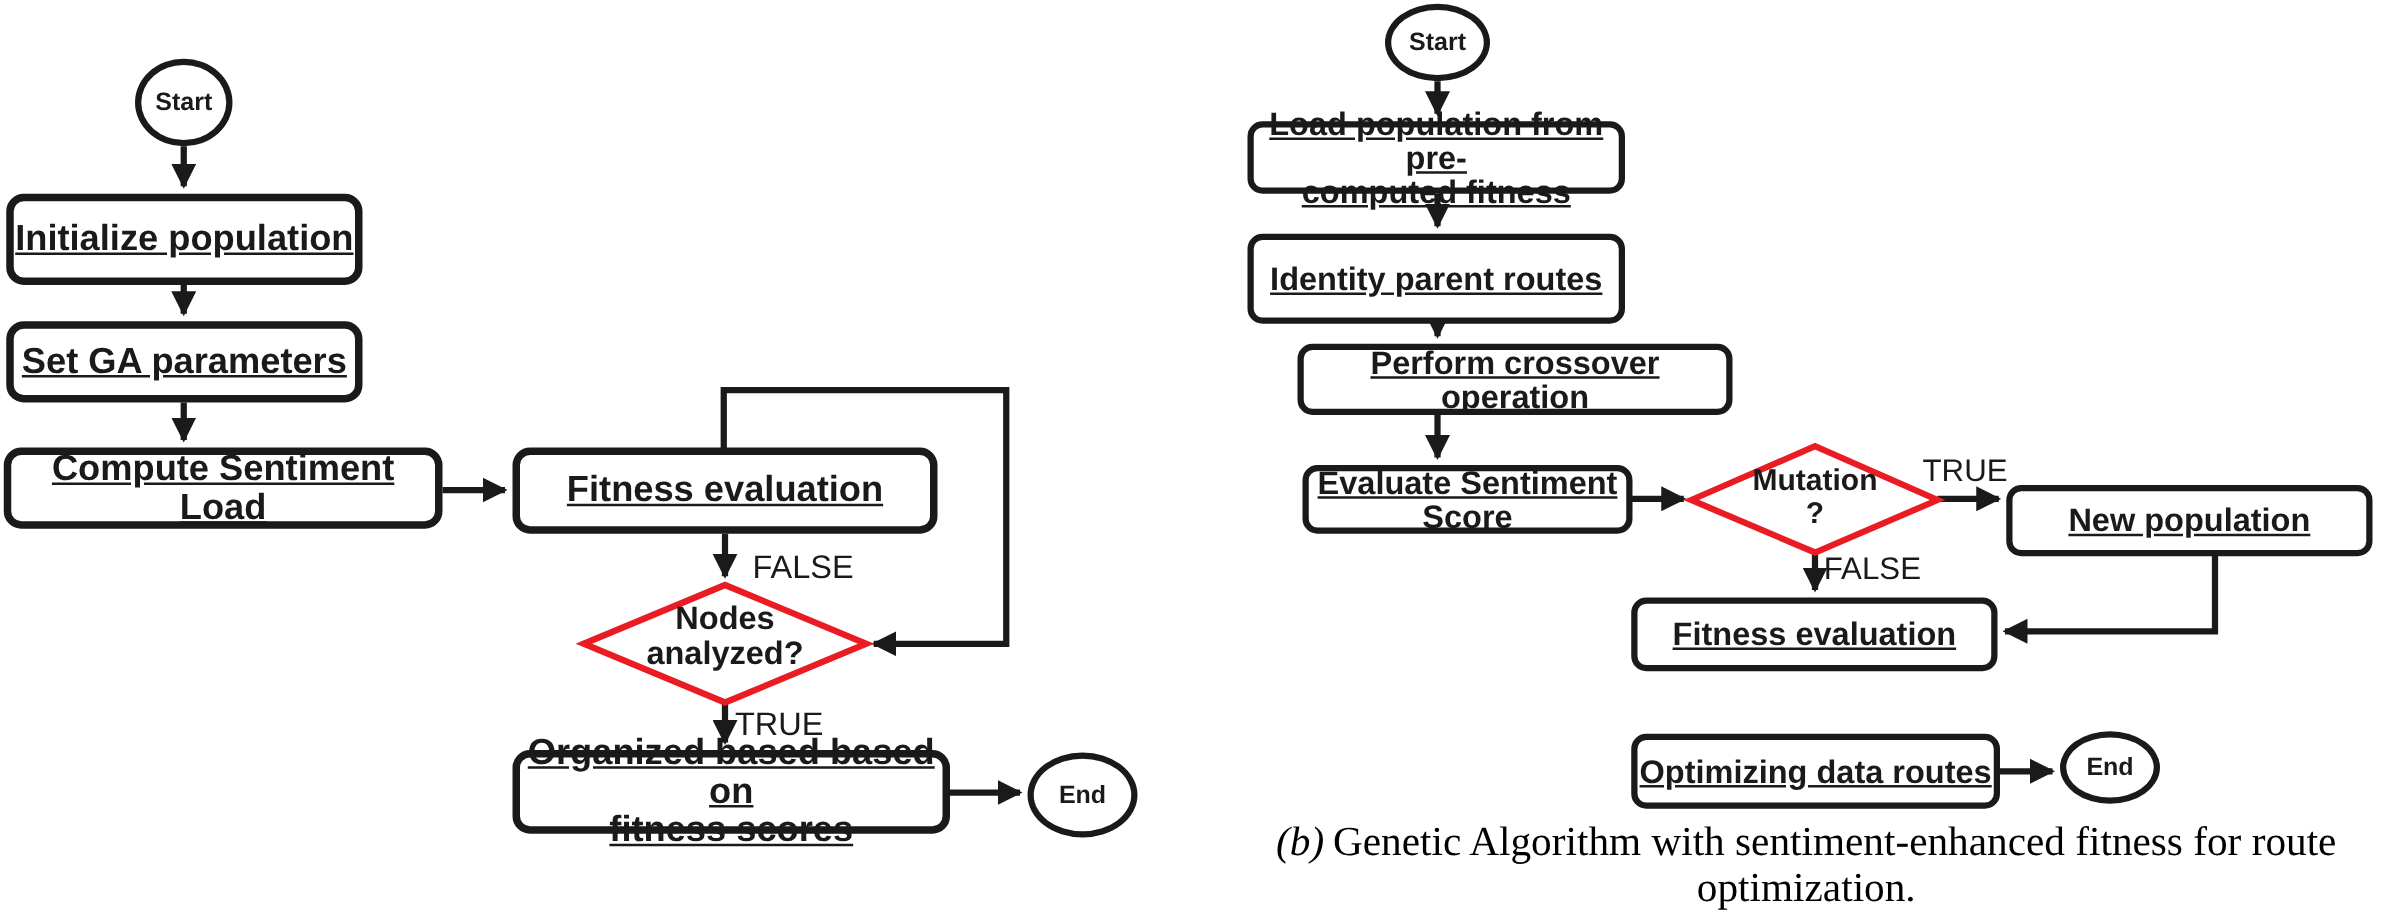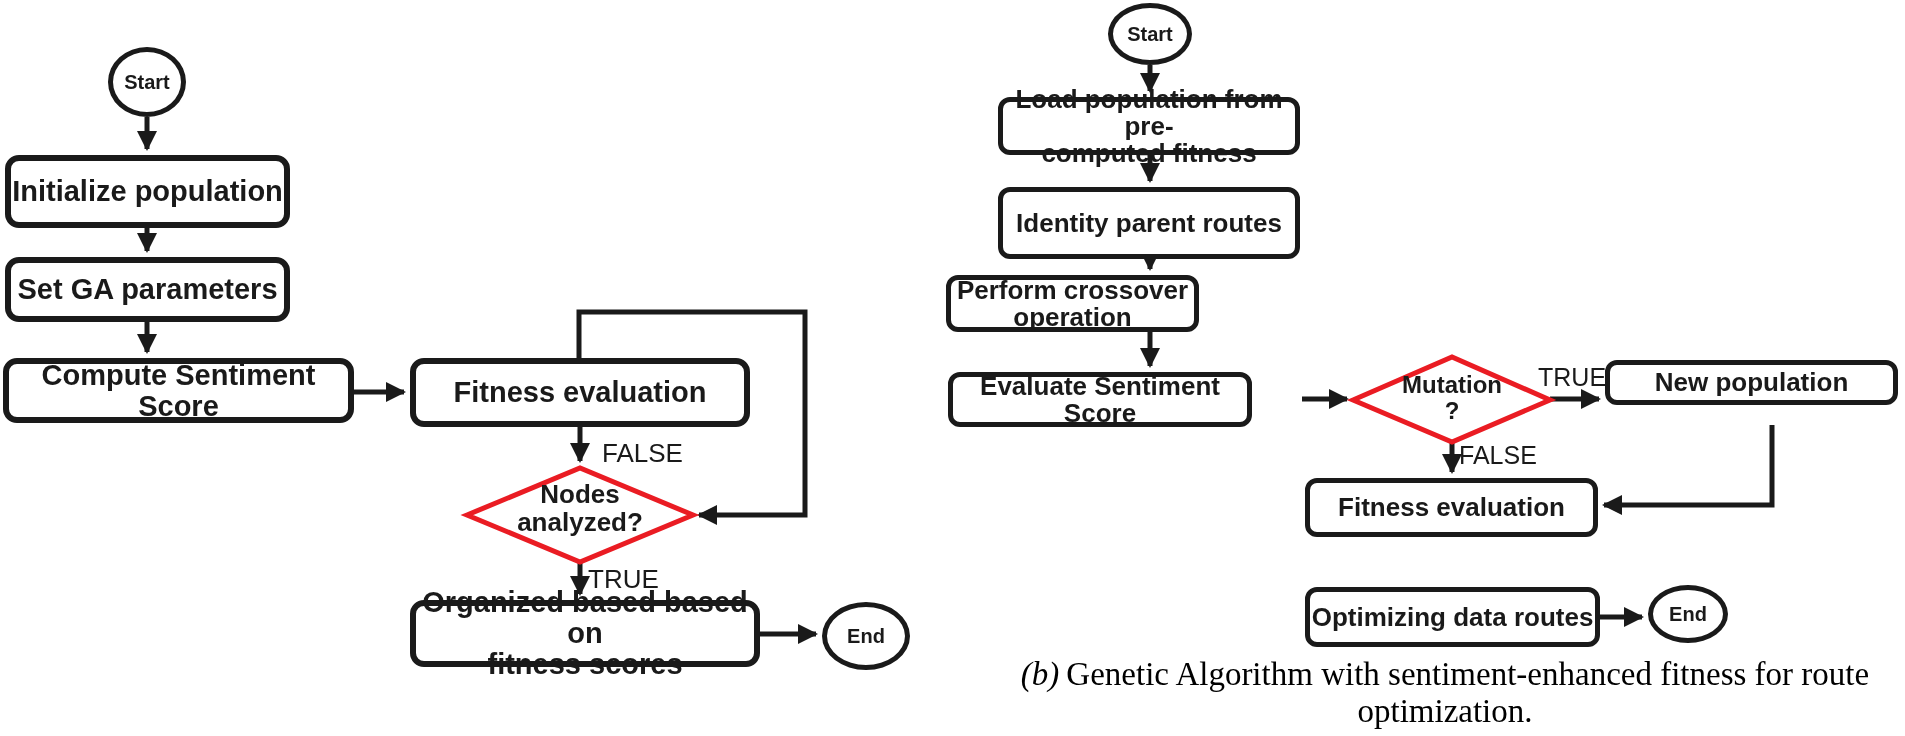--- a/index.html
+++ b/index.html
@@ -3,21 +3,21 @@
 <meta charset="utf-8">
 <style>
   html,body{margin:0;padding:0;background:#ffffff;}
   #stage{position:relative;width:1905px;height:736px;background:#ffffff;overflow:hidden;
          font-family:"Liberation Sans", sans-serif;color:#1a1a1a;}
   #wires{position:absolute;left:0;top:0;width:1905px;height:736px;z-index:1;}
   .connector{stroke:#1a1a1a;stroke-width:5;fill:none;}
   .diamond{fill:#ffffff;stroke-width:5;}
   .node{position:absolute;z-index:2;display:flex;flex-direction:column;align-items:center;
         justify-content:center;text-align:center;box-sizing:border-box;background:#ffffff;}
-  .box{border:6px solid #1a1a1a;border-radius:14px;}
+  .box{border:6px solid #1a1a1a;border-radius:14px;text-decoration:underline;}
   .thin{border-width:5px;border-radius:12px;}
   .ellipse{border:5px solid #1a1a1a;border-radius:50%;}
   .lbl{display:block;font-weight:bold;}
   .f29 .lbl{font-size:29px;line-height:31px;}
   .f26 .lbl{font-size:26px;line-height:27px;}
   .f28 .lbl{font-size:20px;line-height:28px;}
   .dec-lbl{position:absolute;z-index:3;display:flex;flex-direction:column;align-items:center;
            justify-content:flex-start;text-align:center;background:transparent;}
   .dec-lbl .lbl{font-weight:bold;}
   .edge-label{position:absolute;z-index:3;font-weight:normal;white-space:nowrap;}
@@ -66,21 +66,21 @@
 
   <div class="node box f29" style="left:5px;top:155px;width:285px;height:73px">
     <span class="lbl">Initialize population</span>
   </div>
 
   <div class="node box f29" style="left:5px;top:257px;width:285px;height:65px">
     <span class="lbl">Set GA parameters</span>
   </div>
 
   <div class="node box f29" style="left:3px;top:358px;width:351px;height:65px">
-    <span class="lbl">Compute Sentiment Score</span>
+    <span class="lbl">Compute Sentiment Load</span>
   </div>
 
   <div class="node box f29" style="left:410px;top:358px;width:340px;height:69px">
     <span class="lbl">Fitness evaluation</span>
   </div>
 
   <div class="dec-lbl" style="left:500px;top:480px;width:160px;height:70px">
     <span class="lbl" style="font-size:26px;line-height:28px">Nodes</span>
     <span class="lbl" style="font-size:26px;line-height:28px">analyzed?</span>
   </div>
@@ -104,37 +104,37 @@
 
   <div class="node box thin f26" style="left:998px;top:97px;width:302px;height:58px">
     <span class="lbl">Load population from pre-</span>
     <span class="lbl">computed fitness</span>
   </div>
 
   <div class="node box thin f26" style="left:998px;top:187px;width:302px;height:72px">
     <span class="lbl">Identity parent routes</span>
   </div>
 
-  <div class="node box thin f26" style="left:946px;top:275px;width:253px;height:57px">
+  <div class="node box thin f26" style="left:1038px;top:275px;width:348px;height:57px">
     <span class="lbl">Perform crossover operation</span>
   </div>
 
-  <div class="node box thin f26" style="left:948px;top:372px;width:304px;height:55px">
+  <div class="node box thin f26" style="left:1042px;top:372px;width:264px;height:55px">
     <span class="lbl">Evaluate Sentiment Score</span>
   </div>
 
   <div class="dec-lbl" style="left:1392px;top:372px;width:120px;height:56px">
     <span class="lbl" style="font-size:24px;line-height:26px">Mutation</span>
     <span class="lbl" style="font-size:24px;line-height:26px">?</span>
   </div>
 
   <div class="edge-label" style="left:1538px;top:363px;font-size:25px">TRUE</div>
   <div class="edge-label" style="left:1459px;top:441px;font-size:25px">FALSE</div>
 
-  <div class="node box thin f26" style="left:1605px;top:360px;width:293px;height:45px">
+  <div class="node box thin f26" style="left:1605px;top:388px;width:293px;height:57px">
     <span class="lbl">New population</span>
   </div>
 
   <div class="node box thin f26" style="left:1305px;top:478px;width:293px;height:59px">
     <span class="lbl">Fitness evaluation</span>
   </div>
 
   <div class="node box thin f26" style="left:1305px;top:587px;width:295px;height:60px">
     <span class="lbl">Optimizing data routes</span>
   </div>

